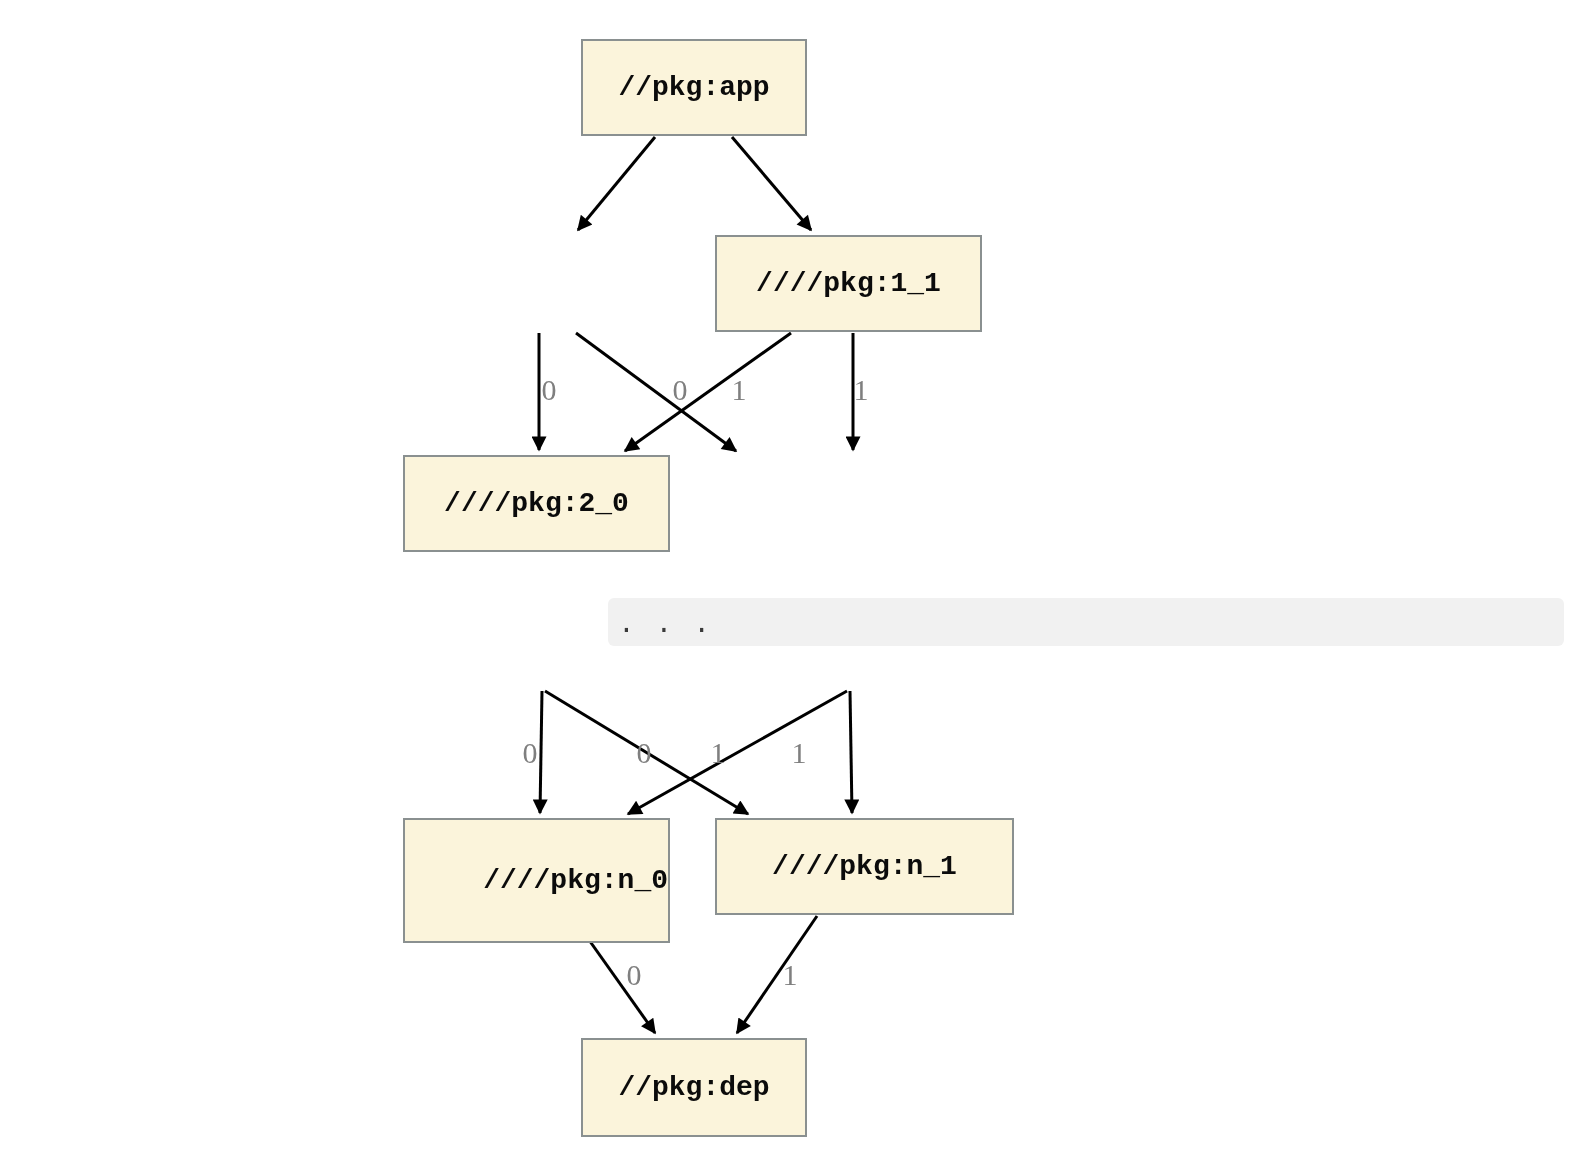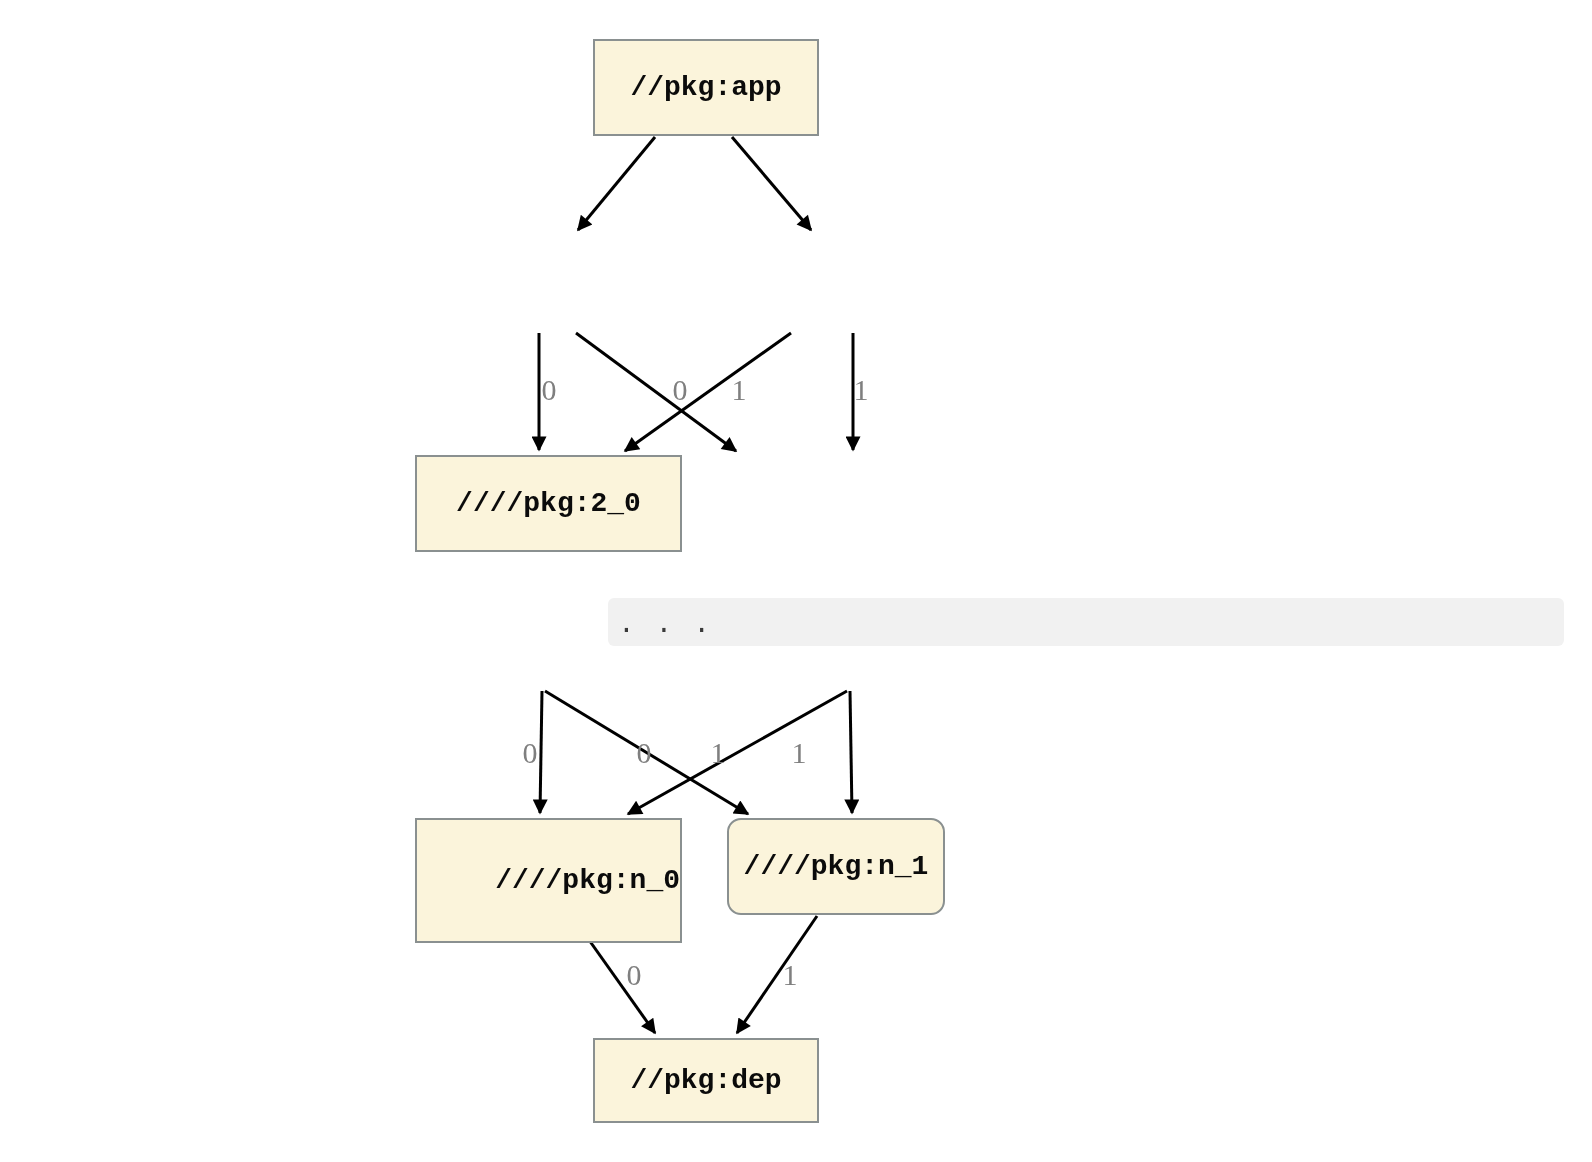--- a/index.html
+++ b/index.html
@@ -24,21 +24,21 @@
   .edges line{
     stroke:var(--edge-color);
     stroke-width:3;
   }
   .arrow-path{fill:var(--edge-color);}
   .node{
     position:absolute;
     box-sizing:border-box;
     background:var(--node-fill);
     border:2px solid var(--node-border);
-    display:flex;align-items:center;justify-content:center;margin-left:12px;
+    display:flex;align-items:center;justify-content:center;
   }
   .node-label{
     font-family:"Liberation Mono", monospace;
     font-weight:bold;
     font-size:28px;
     color:#0B0B0B;
     white-space:pre;
   }
   .edge-label{
     position:absolute;
@@ -90,35 +90,38 @@
 
     <line x1="572" y1="916" x2="655" y2="1033" marker-end="url(#arrow)"></line>
     <line x1="817" y1="916" x2="737" y2="1033" marker-end="url(#arrow)"></line>
   </svg>
 
   <div class="node" style="left:581px;top:39px;width:226px;height:97px;">
     <span class="node-label">//pkg:app</span>
   </div>
 
 
+  <div class="node" style="left:715px;top:235px;width:267px;height:97px;">
+    <span class="node-label">////pkg:1_1</span>
+  </div>
 
   <div class="node" style="left:403px;top:455px;width:267px;height:97px;">
     <span class="node-label">////pkg:2_0</span>
   </div>
 
 
   <div class="node" style="left:403px;top:818px;width:267px;height:125px;justify-content:flex-end;">
     <span class="node-label">////pkg:n_0</span>
   </div>
 
-  <div class="node" style="left:715px;top:818px;width:218px;height:97px;border-radius:14px;">
+  <div class="node" style="left:715px;top:818px;width:299px;height:97px;">
     <span class="node-label">////pkg:n_1</span>
   </div>
 
-  <div class="node" style="left:581px;top:1038px;width:226px;height:85px;">
+  <div class="node" style="left:581px;top:1038px;width:226px;height:99px;">
     <span class="node-label">//pkg:dep</span>
   </div>
 
   <span class="edge-label" style="left:549px;top:390px;">0</span>
   <span class="edge-label" style="left:680px;top:390px;">0</span>
   <span class="edge-label" style="left:739px;top:390px;">1</span>
   <span class="edge-label" style="left:861px;top:390px;">1</span>
 
   <span class="edge-label" style="left:530px;top:753px;">0</span>
   <span class="edge-label" style="left:644px;top:753px;">0</span>

